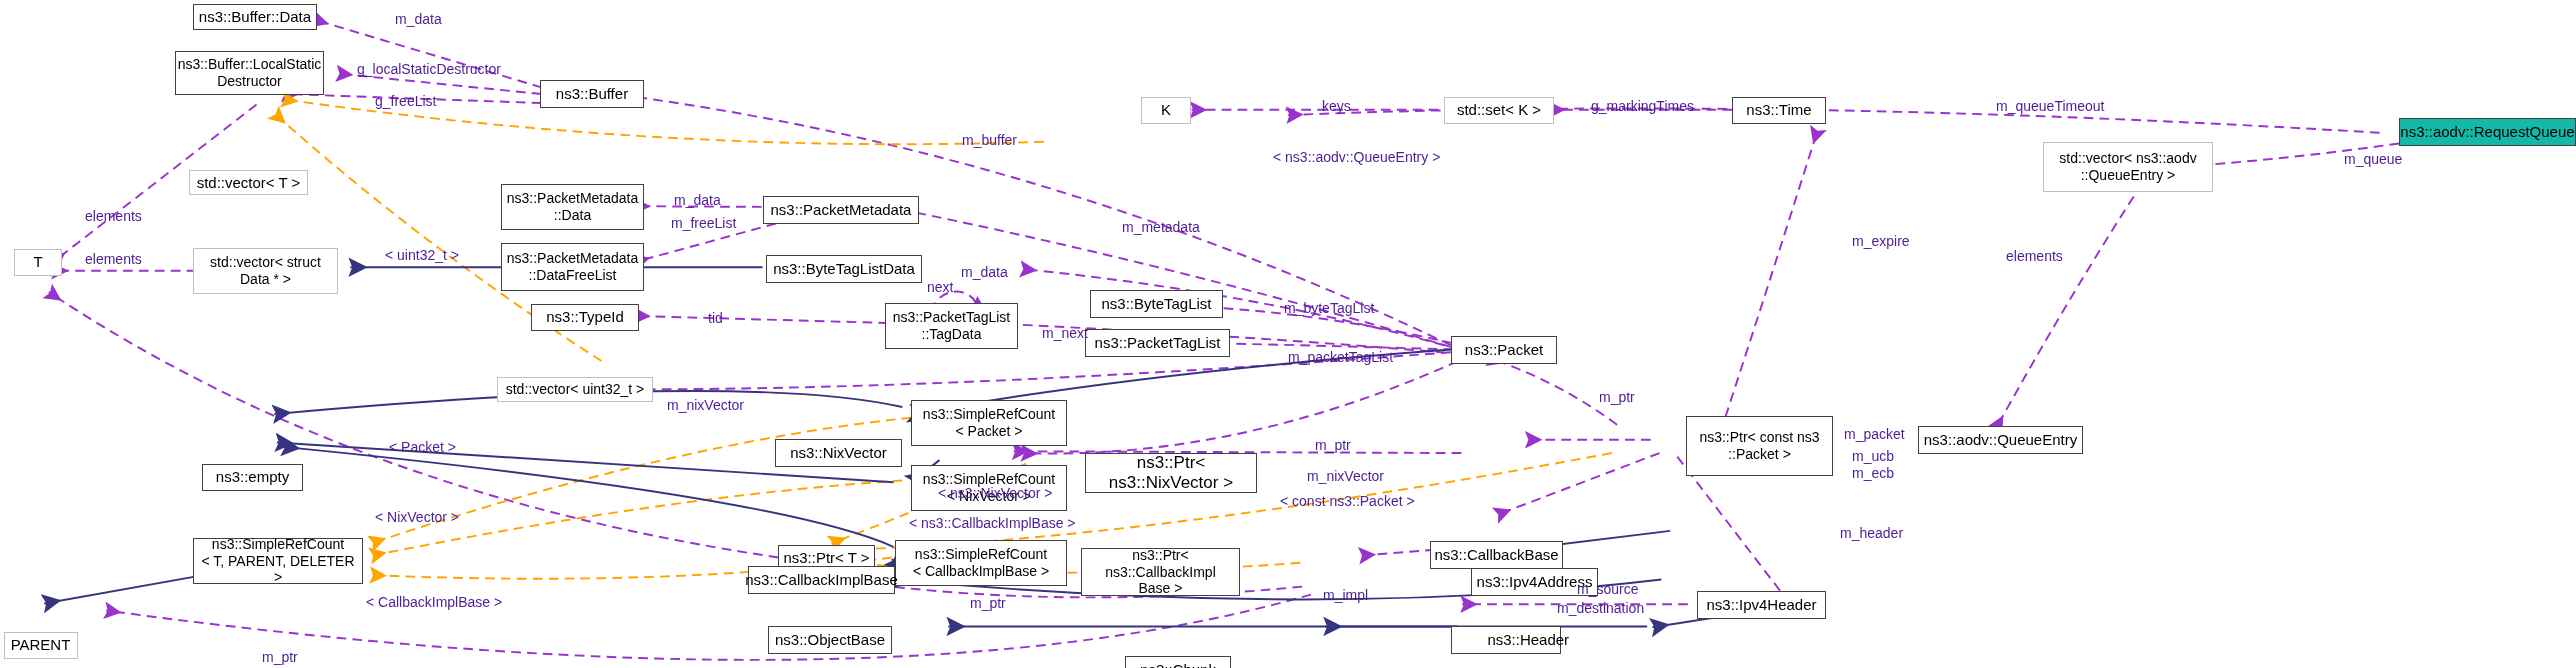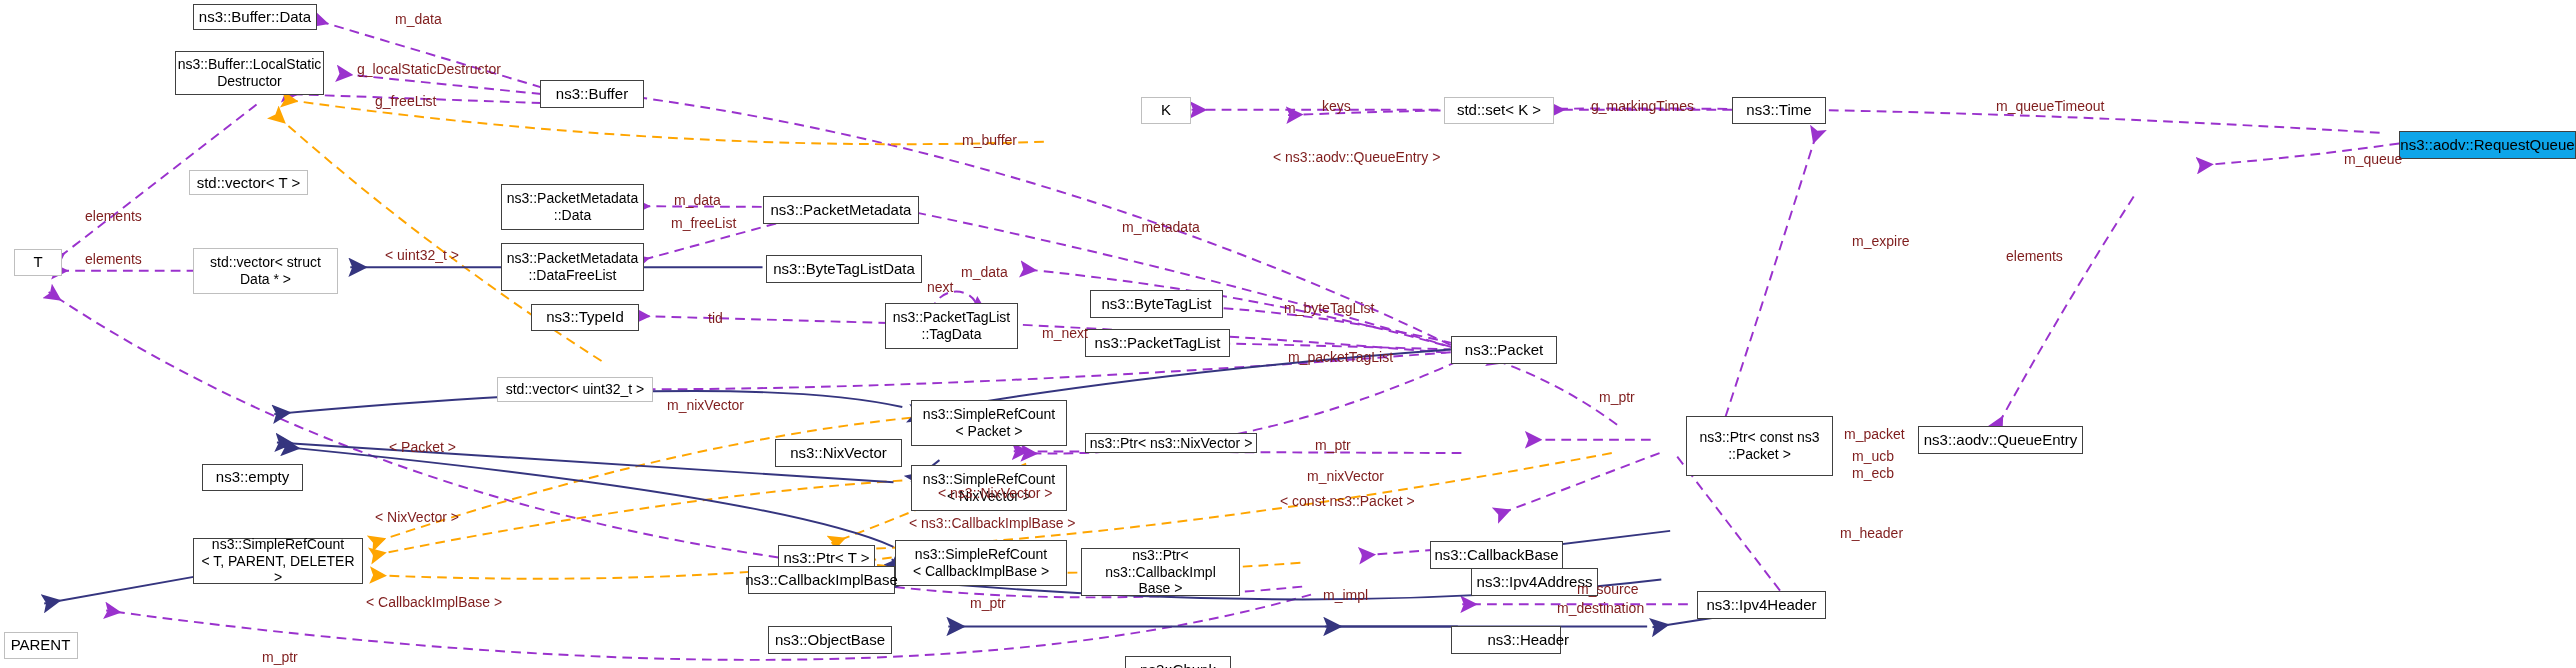--- a/index.html
+++ b/index.html
@@ -29,25 +29,25 @@
     background:#ffffff;
     white-space:pre-line;
     padding:0.9px 3.5px;
     z-index:3;
   }
   
   .n-class{ border:1.8px solid #404040; }
   
   .n-tmpl{ border:0.9px solid #bfbfbf; }
   
-  .n-focus{ border:1.8px solid #404040; background:#0ea5e9;margin-top:13px; }
+  .n-focus{ border:1.8px solid #404040; background:#14b8a6; }
   .elabel{
     position:absolute;
     font-size:14px;
-    color:#7f1d1d;
+    color:#4c1d95;
     background:transparent;
     white-space:nowrap;
     z-index:4;
     line-height:1.12;
   }
 </style>
 </head>
 <body>
 
 <div id="canvas">
@@ -223,20 +223,22 @@
   <div class="node n-class" style="left:1085px;top:329px;width:145px;height:28px;">ns3::PacketTagList</div>
 
   <div class="node n-class" style="left:1451px;top:336px;width:106px;height:28px;">ns3::Packet</div>
 
   <div class="node n-tmpl" style="left:1141px;top:97px;width:50px;height:26.5px;">K</div>
 
   <div class="node n-tmpl" style="left:1444px;top:97px;width:110px;height:26.5px;">std::set&lt; K &gt;</div>
 
   <div class="node n-class" style="left:1732px;top:97px;width:94px;height:26.5px;">ns3::Time</div>
 
+  <div class="node n-tmpl" style="left:2043px;top:142px;width:170px;height:50px;font-size:14px;">std::vector&lt; ns3::aodv
+::QueueEntry &gt;</div>
 
   <div class="node n-focus" style="left:2399px;top:118px;width:177px;height:28px;">ns3::aodv::RequestQueue</div>
 
   <div class="node n-class" style="left:1918px;top:426px;width:165px;height:28px;">ns3::aodv::QueueEntry</div>
 
   <div class="node n-class" style="left:1686px;top:416px;width:147px;height:60px;font-size:14px;">ns3::Ptr&lt; const ns3
 ::Packet &gt;</div>
 
   <div class="node n-class" style="left:911px;top:400px;width:156px;height:46px;font-size:14px;">ns3::SimpleRefCount
 &lt; Packet &gt;</div>
@@ -247,21 +249,21 @@
   <div class="node n-class" style="left:895px;top:540px;width:172px;height:46px;font-size:14px;">ns3::SimpleRefCount
 &lt; CallbackImplBase &gt;</div>
 
   <div class="node n-class" style="left:193px;top:538px;width:170px;height:46px;font-size:14px;">ns3::SimpleRefCount
 &lt; T, PARENT, DELETER &gt;</div>
 
   <div class="node n-class" style="left:202px;top:464px;width:101px;height:26.5px;">ns3::empty</div>
 
   <div class="node n-class" style="left:775px;top:439px;width:127px;height:28px;">ns3::NixVector</div>
 
-  <div class="node n-class" style="left:1085px;top:433px;width:172px;height:20px;font-size:14px;">ns3::Ptr&lt; ns3::NixVector &gt;</div>
+  <div class="node n-class" style="left:1085px;top:453px;width:172px;height:40px;font-size:17px;">ns3::Ptr&lt; ns3::NixVector &gt;</div>
 
   <div class="node n-class" style="left:778px;top:545px;width:97px;height:26.5px;">ns3::Ptr&lt; T &gt;</div>
 
   <div class="node n-class" style="left:1081px;top:548px;width:159px;height:48px;font-size:14px;">ns3::Ptr&lt; ns3::CallbackImpl
 Base &gt;</div>
 
   <div class="node n-class" style="left:748px;top:566px;width:147px;height:28px;">ns3::CallbackImplBase</div>
 
 
   <div class="node n-class" style="left:1430px;top:541px;width:133px;height:28px;">ns3::CallbackBase</div>

